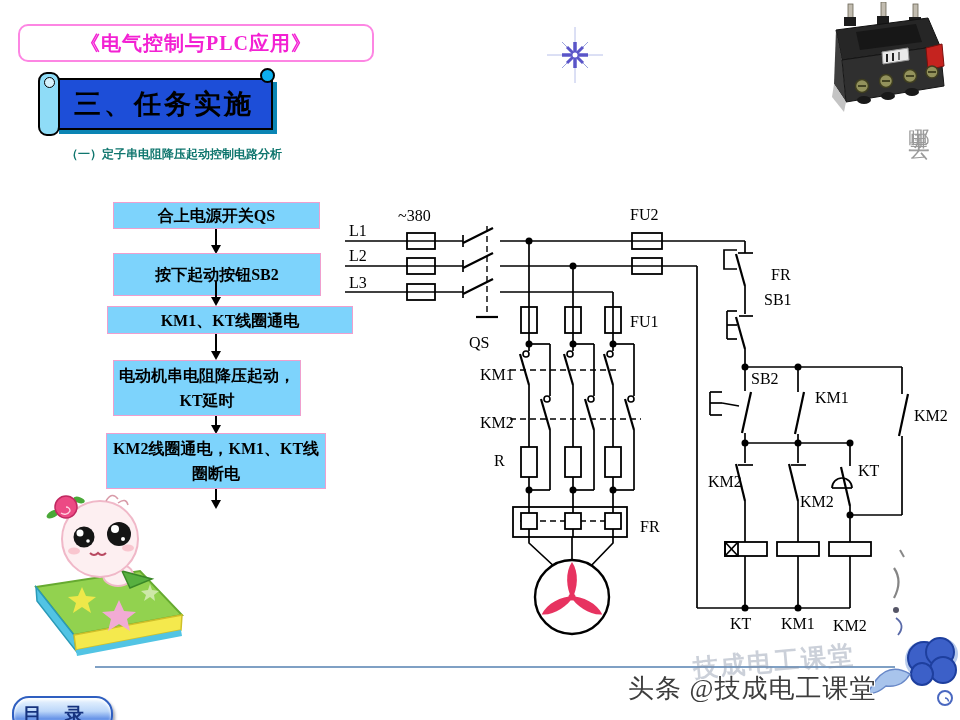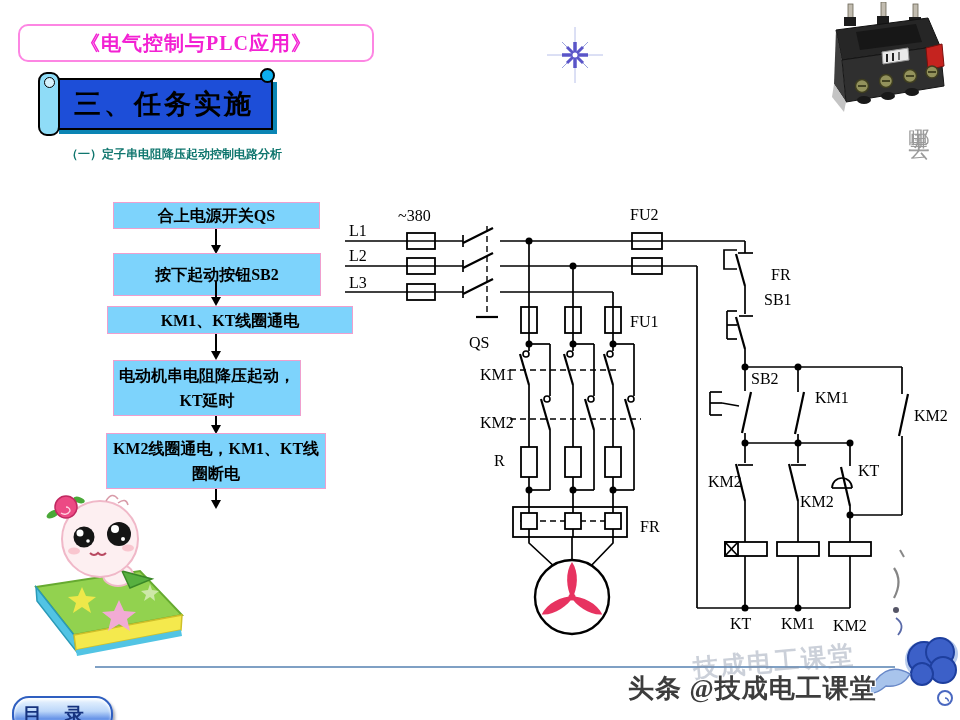--- a/index.html
+++ b/index.html
@@ -38,21 +38,21 @@
   .dash{stroke:#000;stroke-width:1.4;fill:none;stroke-dasharray:6 4;}
   .dot{fill:#000;stroke:none;}
   .term{stroke:#000;stroke-width:1.6;fill:#fff;}
   
   .divider{position:absolute;left:95px;top:666px;width:800px;height:2px;background:#7fa0c4;}
   .toc-btn{position:absolute;left:12px;top:677px;width:97px;height:33px;border-radius:17px;
     border:2px solid #2f5fc0;background:linear-gradient(180deg,#eef7ff 0%,#bcd7f9 40%,#6a96e8 62%,#86aef2 100%);
     box-shadow:2px 3px 3px rgba(50,60,90,.45), inset 0 2px 3px #fff;
     display:flex;align-items:center;cursor:pointer;margin-top:19px;}
   .toc-btn span{color:#16337f;font-size:19px;font-weight:bold;letter-spacing:9px;padding-left:9px;}
-  .credit{position:absolute;left:628px;top:671px;width:330px;font-size:26px;font-weight:bold;color:#3d3d3d;
+  .credit{position:absolute;left:628px;top:671px;width:330px;font-size:26px;font-weight:normal;color:#3d3d3d;
     text-shadow:-1px -1px 0 #fff,1px -1px 0 #fff,-1px 1px 0 #fff,1px 1px 0 #fff;letter-spacing:1px;}
   .ghost{position:absolute;left:693px;top:645px;font-size:25px;font-weight:bold;
     color:rgba(130,142,165,.42);transform:rotate(-5deg);letter-spacing:2px;}
   .vmark{position:absolute;left:903px;top:112px;width:30px;height:84px;overflow:hidden;
     writing-mode:vertical-rl;font-size:21px;color:#9a9a9a;letter-spacing:5px;}
 </style>
 </head>
 <body>
 
 <div id="slide">

